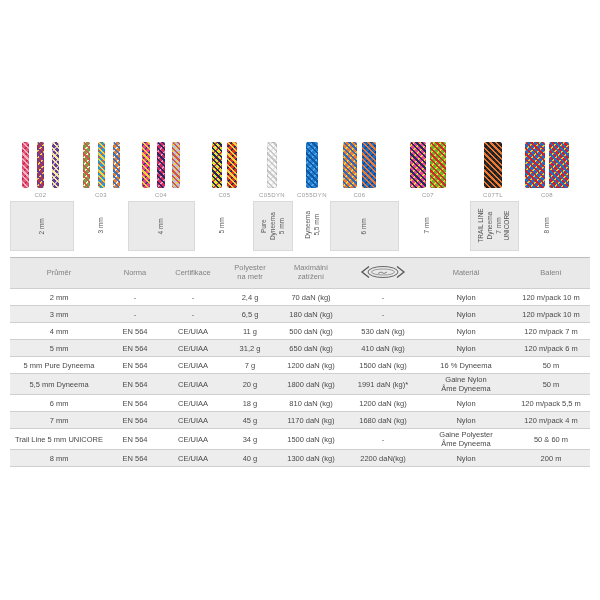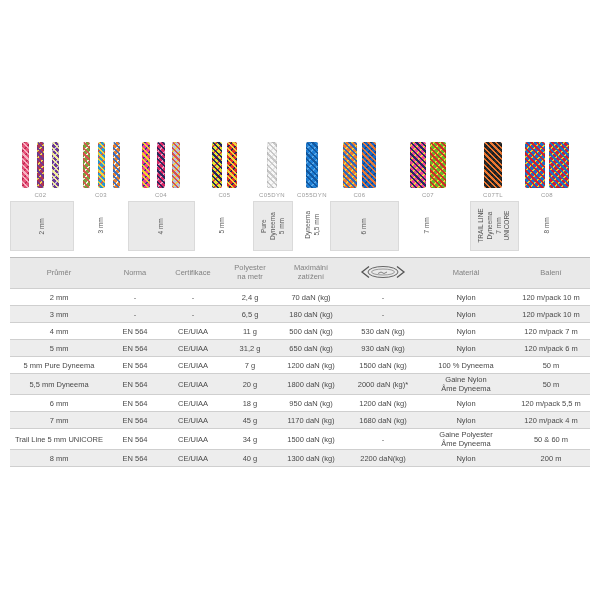--- a/index.html
+++ b/index.html
@@ -198,51 +198,51 @@
         <div class="cell">530 daN (kg)</div>
         <div class="cell">Nylon</div>
         <div class="cell">120 m/pack 7 m</div>
       </div>
       <div class="row alt">
         <div class="cell">5 mm</div>
         <div class="cell">EN 564</div>
         <div class="cell">CE/UIAA</div>
         <div class="cell">31,2 g</div>
         <div class="cell">650 daN (kg)</div>
-        <div class="cell">930 daN (kg)</div>
+        <div class="cell">410 daN (kg)</div>
         <div class="cell">Nylon</div>
         <div class="cell">120 m/pack 6 m</div>
       </div>
       <div class="row">
         <div class="cell">5 mm Pure Dyneema</div>
         <div class="cell">EN 564</div>
         <div class="cell">CE/UIAA</div>
         <div class="cell">7 g</div>
         <div class="cell">1200 daN (kg)</div>
         <div class="cell">1500 daN (kg)</div>
-        <div class="cell">100 % Dyneema</div>
+        <div class="cell">16 % Dyneema</div>
         <div class="cell">50 m</div>
       </div>
       <div class="row alt">
         <div class="cell">5,5 mm Dyneema</div>
         <div class="cell">EN 564</div>
         <div class="cell">CE/UIAA</div>
         <div class="cell">20 g</div>
         <div class="cell">1800 daN (kg)</div>
-        <div class="cell">2000 daN (kg)*</div>
+        <div class="cell">1991 daN (kg)*</div>
         <div class="cell">Gaine Nylon
 Âme Dyneema</div>
         <div class="cell">50 m</div>
       </div>
       <div class="row">
         <div class="cell">6 mm</div>
         <div class="cell">EN 564</div>
         <div class="cell">CE/UIAA</div>
         <div class="cell">18 g</div>
-        <div class="cell">950 daN (kg)</div>
+        <div class="cell">810 daN (kg)</div>
         <div class="cell">1200 daN (kg)</div>
         <div class="cell">Nylon</div>
         <div class="cell">120 m/pack 5,5 m</div>
       </div>
       <div class="row alt">
         <div class="cell">7 mm</div>
         <div class="cell">EN 564</div>
         <div class="cell">CE/UIAA</div>
         <div class="cell">45 g</div>
         <div class="cell">1170 daN (kg)</div>

